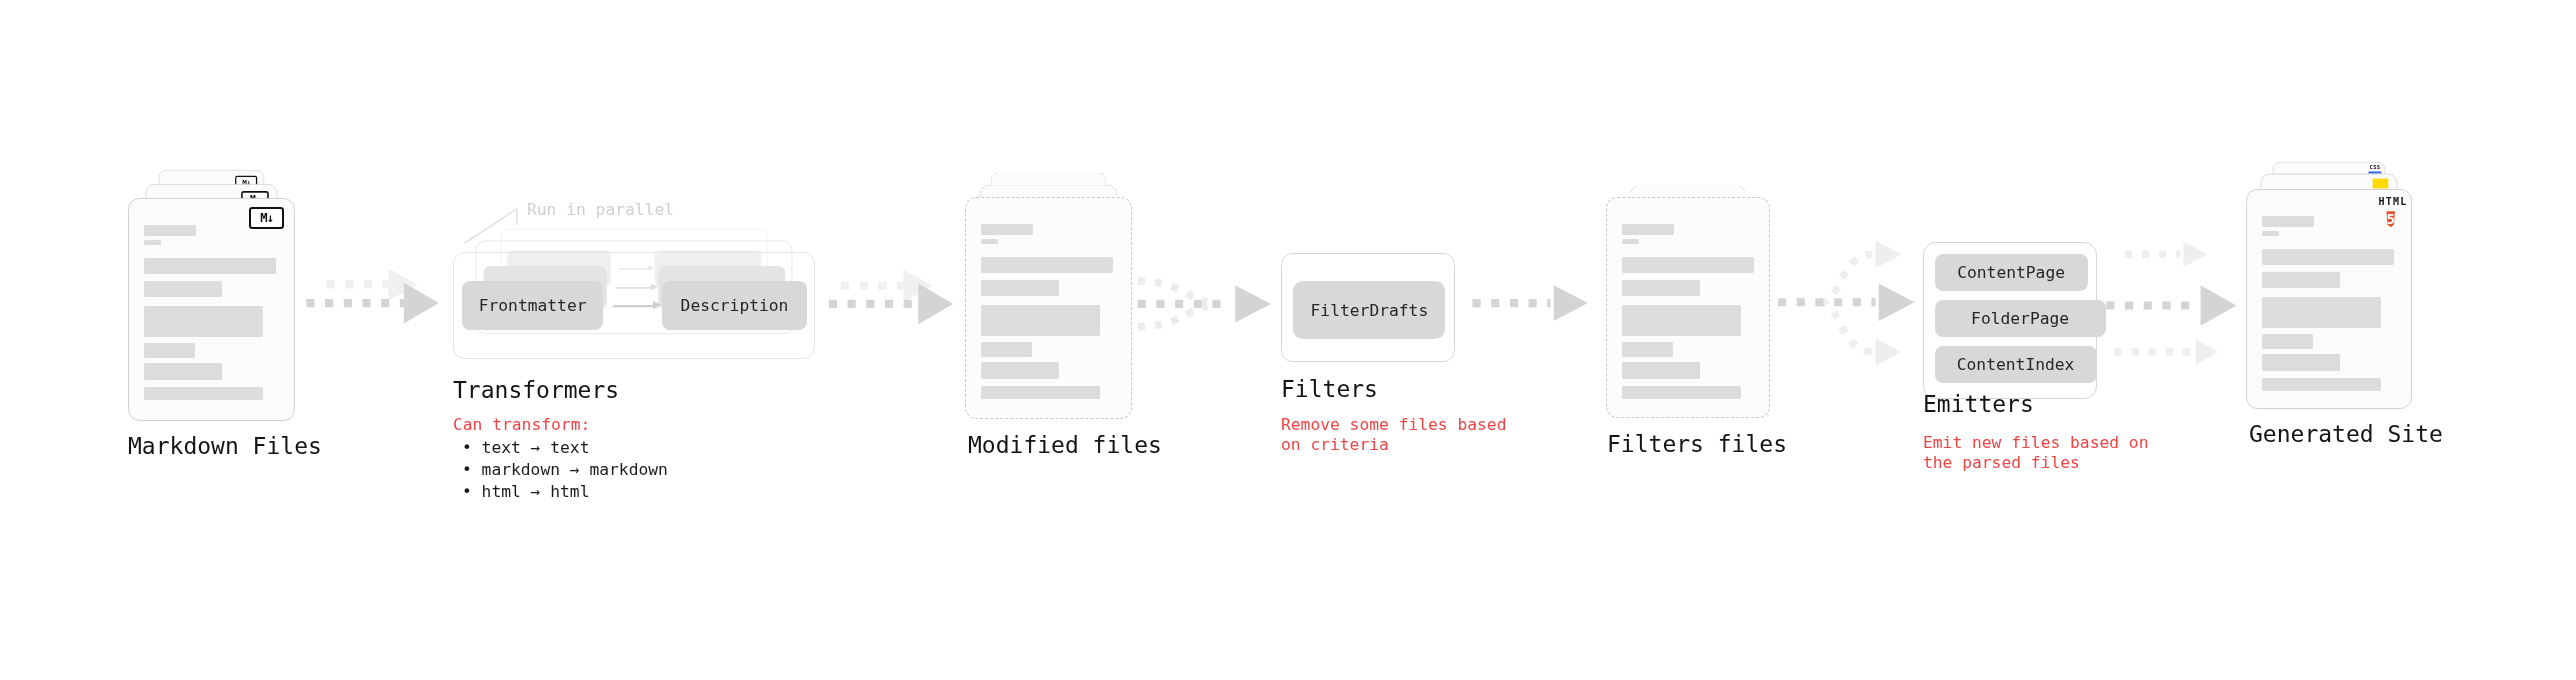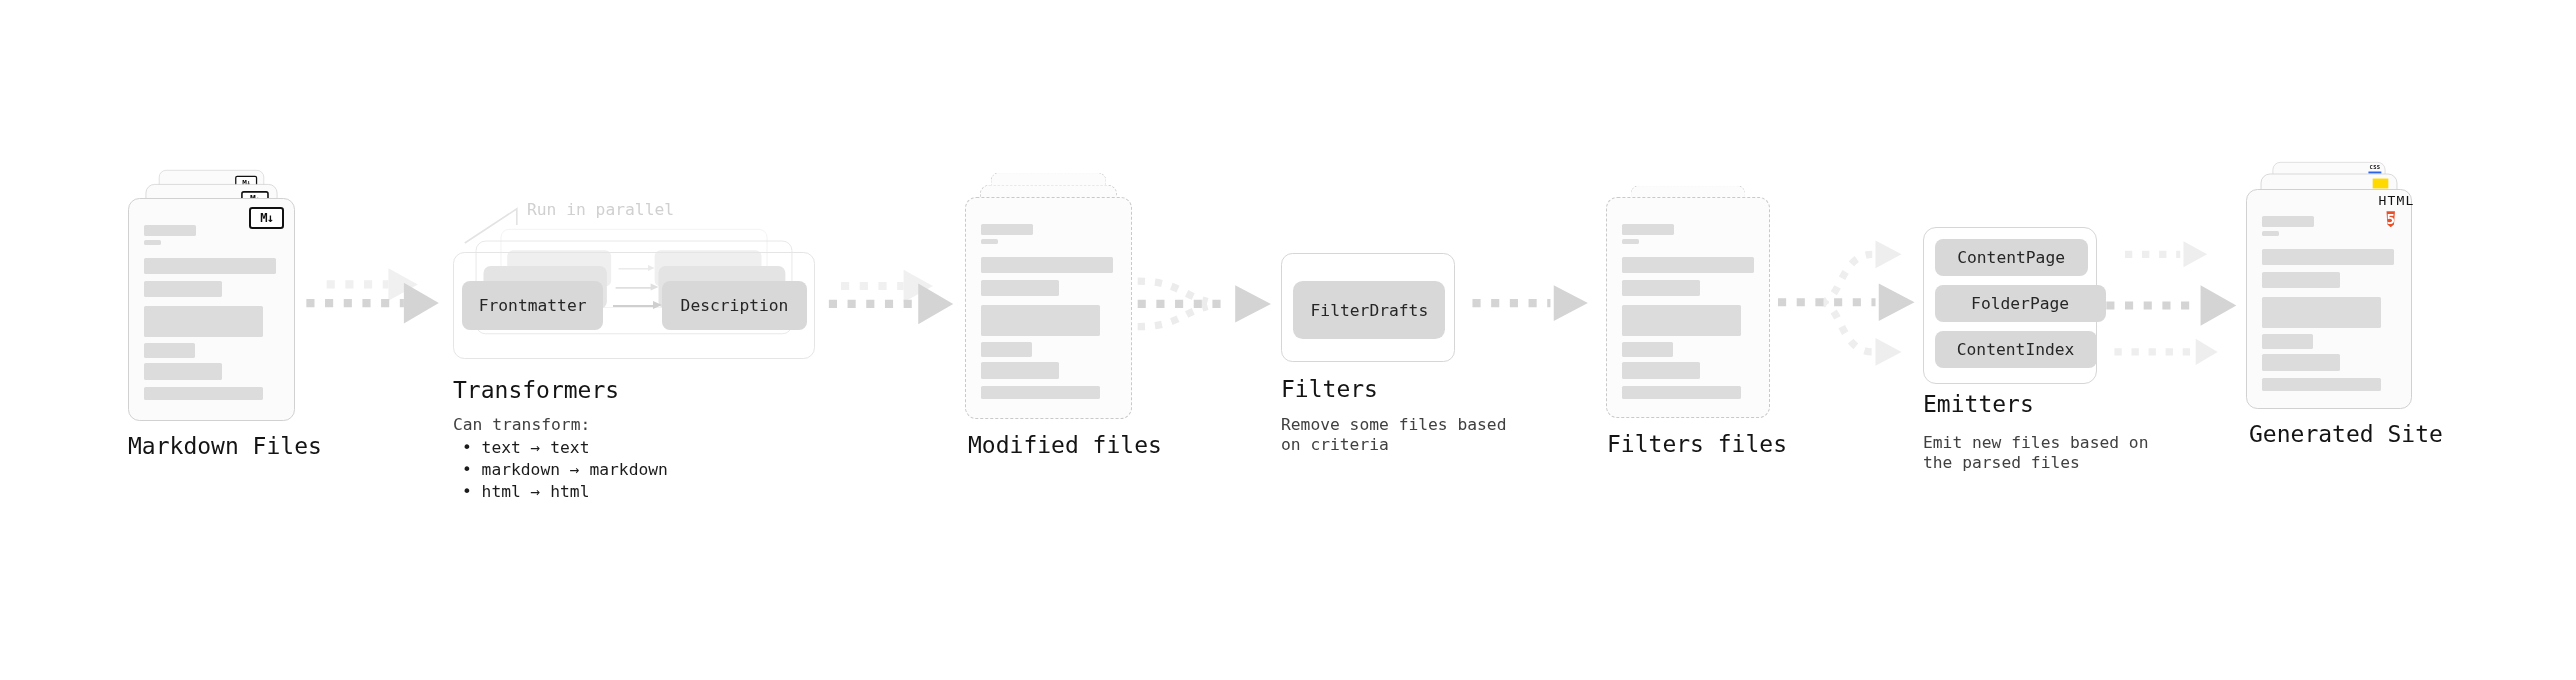--- a/index.html
+++ b/index.html
@@ -28,21 +28,21 @@
 
   .md-badge{position:absolute;right:9.8px;top:8.1px;width:31px;height:18px;border:2.4px solid #111;
             border-radius:3.3px;background:#fff;display:flex;align-items:center;justify-content:center;
             font-size:12.2px;font-weight:bold;color:#111;letter-spacing:-0.8px;}
 
   
   .css-badge{position:absolute;right:4.9px;top:2.4px;font-size:8.1px;font-weight:bold;color:#111;
              letter-spacing:0.4px;border-bottom:3.3px solid #2b63e8;padding:0 1.6px 0.8px 1.6px;}
   .js-badge{position:absolute;right:9.8px;top:4.9px;width:19.5px;height:12.2px;background:#ffd900;}
   .html5{position:absolute;right:8.1px;top:3.3px;width:24.4px;text-align:center;}
-  .html5 .word{font-size:13px;font-weight:normal;letter-spacing:1.2px;color:#111;line-height:8.1px;}
+  .html5 .word{font-size:10px;font-weight:bold;letter-spacing:1.2px;color:#111;line-height:8.1px;}
   .html5 .shield{width:21px;height:23.6px;margin:0.8px auto 0;background:#e8502a;color:#fff;
                  font-size:14px;font-weight:bold;line-height:22px;text-align:center;
                  clip-path:polygon(0 0,100% 0,89% 82%,50% 100%,11% 82%);}
 
   
   .tcard{position:absolute;left:0;top:0;right:0;bottom:0;border:1.6px solid #e5e5e5;border-radius:11.4px;
          background:transparent;transform-origin:50% 0;}
   .tcard.t2{border-color:#eeeeee;}
   .tbox{position:absolute;top:28.4px;height:49px;border-radius:8.1px;background:#d8d8d8;display:flex;
         align-items:center;justify-content:center;font-size:16.3px;color:#262626;}
@@ -56,21 +56,21 @@
   .tarr::after{content:"";position:absolute;right:-8.1px;top:-4.1px;width:0;height:0;
                border-left:9px solid currentColor;border-top:4.9px solid transparent;border-bottom:4.9px solid transparent;}
 
   
   .panel{position:absolute;border:1.6px solid #d6d6d6;border-radius:13px;background:#fff;}
   .gbox{position:absolute;background:#d8d8d8;border-radius:8.1px;display:flex;align-items:center;
         justify-content:center;font-size:16.3px;color:#262626;}
 
   
   .label{position:absolute;font-size:23px;color:#141414;white-space:nowrap;}
-  .sub{position:absolute;font-size:16.3px;line-height:20.3px;color:#404040;white-space:nowrap;}
+  .sub{position:absolute;font-size:16.3px;line-height:20.3px;color:#ef4444;white-space:nowrap;}
   .bullets{position:absolute;font-size:16.3px;line-height:22px;color:#1b1b1b;white-space:nowrap;}
   .annotation{position:absolute;font-size:16.3px;color:#d0d0d0;white-space:nowrap;}
 </style>
 </head>
 <body>
 
 <div class="canvas">
 
   <svg class="arrows" width="2576" height="681" viewBox="0 0 3170 838">
 
@@ -262,21 +262,21 @@
           <i></i>
           <i></i>
           <i></i>
           <i></i>
           <i></i>
         </span>
     </div>
   </div>
   <div class="label" style="left:1607px;top:431px">Filters files</div>
 
-  <div class="panel" style="left:1923px;top:227px;width:172px;height:155px">
+  <div class="panel" style="left:1923px;top:242px;width:172px;height:155px">
     <div class="gbox" style="left:10.6px;top:11.4px;width:153px;height:37px">ContentPage</div>
     <div class="gbox" style="left:10.6px;top:57px;width:171px;height:37px">FolderPage</div>
     <div class="gbox" style="left:10.6px;top:103px;width:162px;height:37px">ContentIndex</div>
   </div>
   <div class="label" style="left:1923px;top:391px">Emitters</div>
   <div class="sub" style="left:1923px;top:433px">
     <div>Emit new files based on</div>
     <div>the parsed files</div>
   </div>
 

